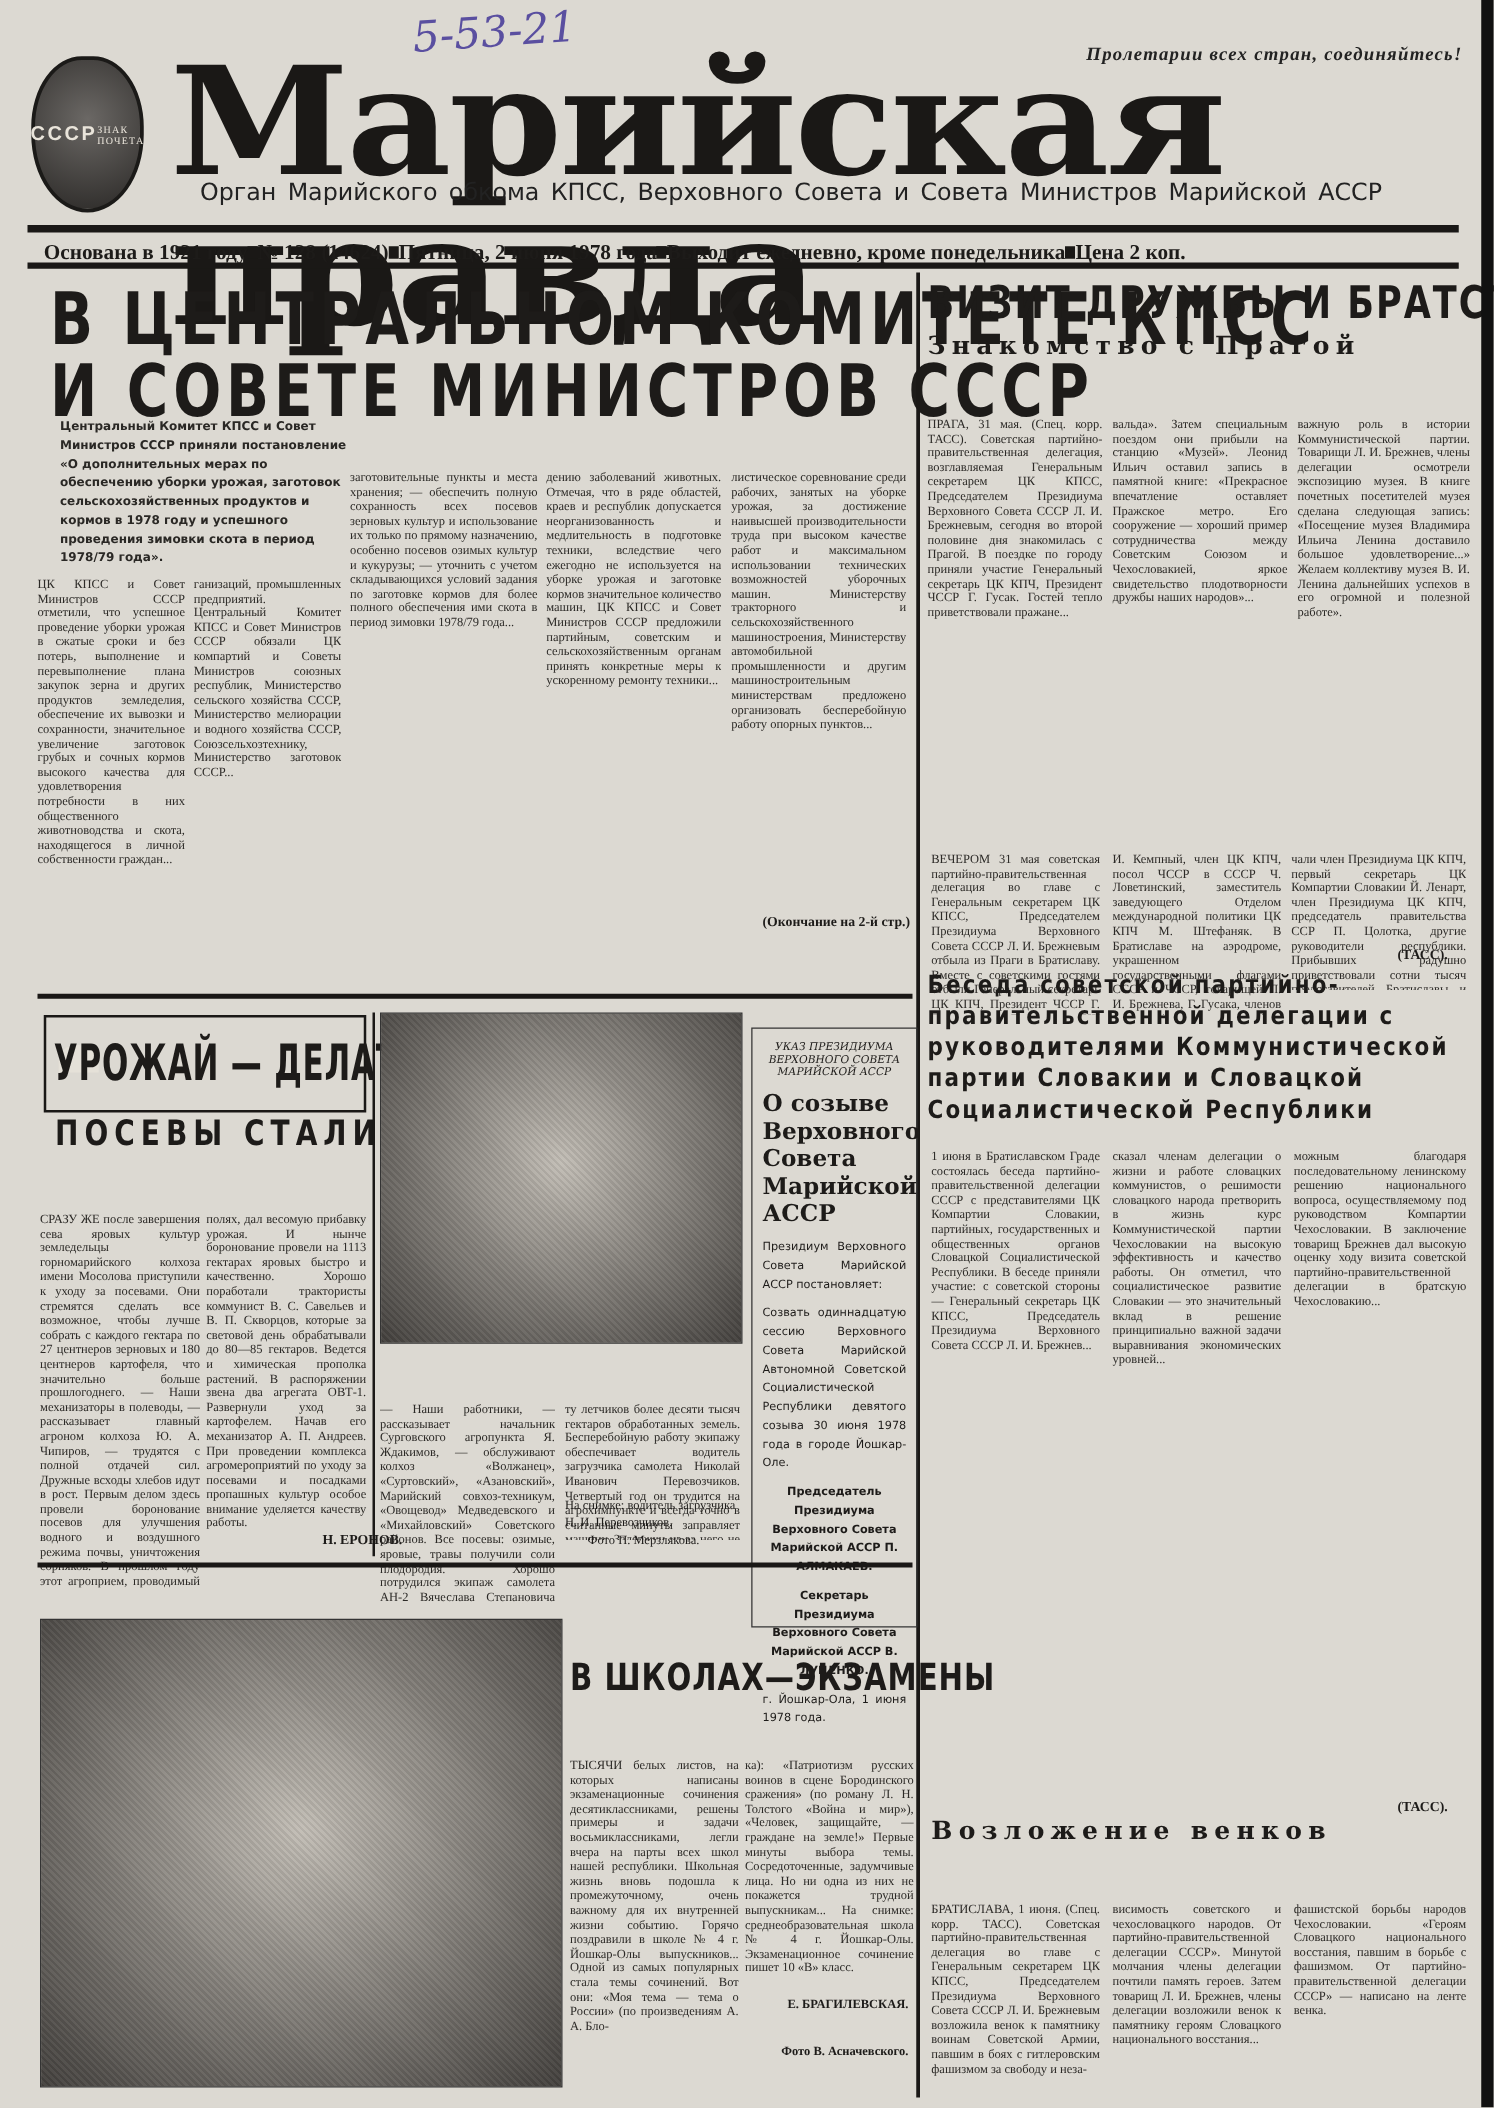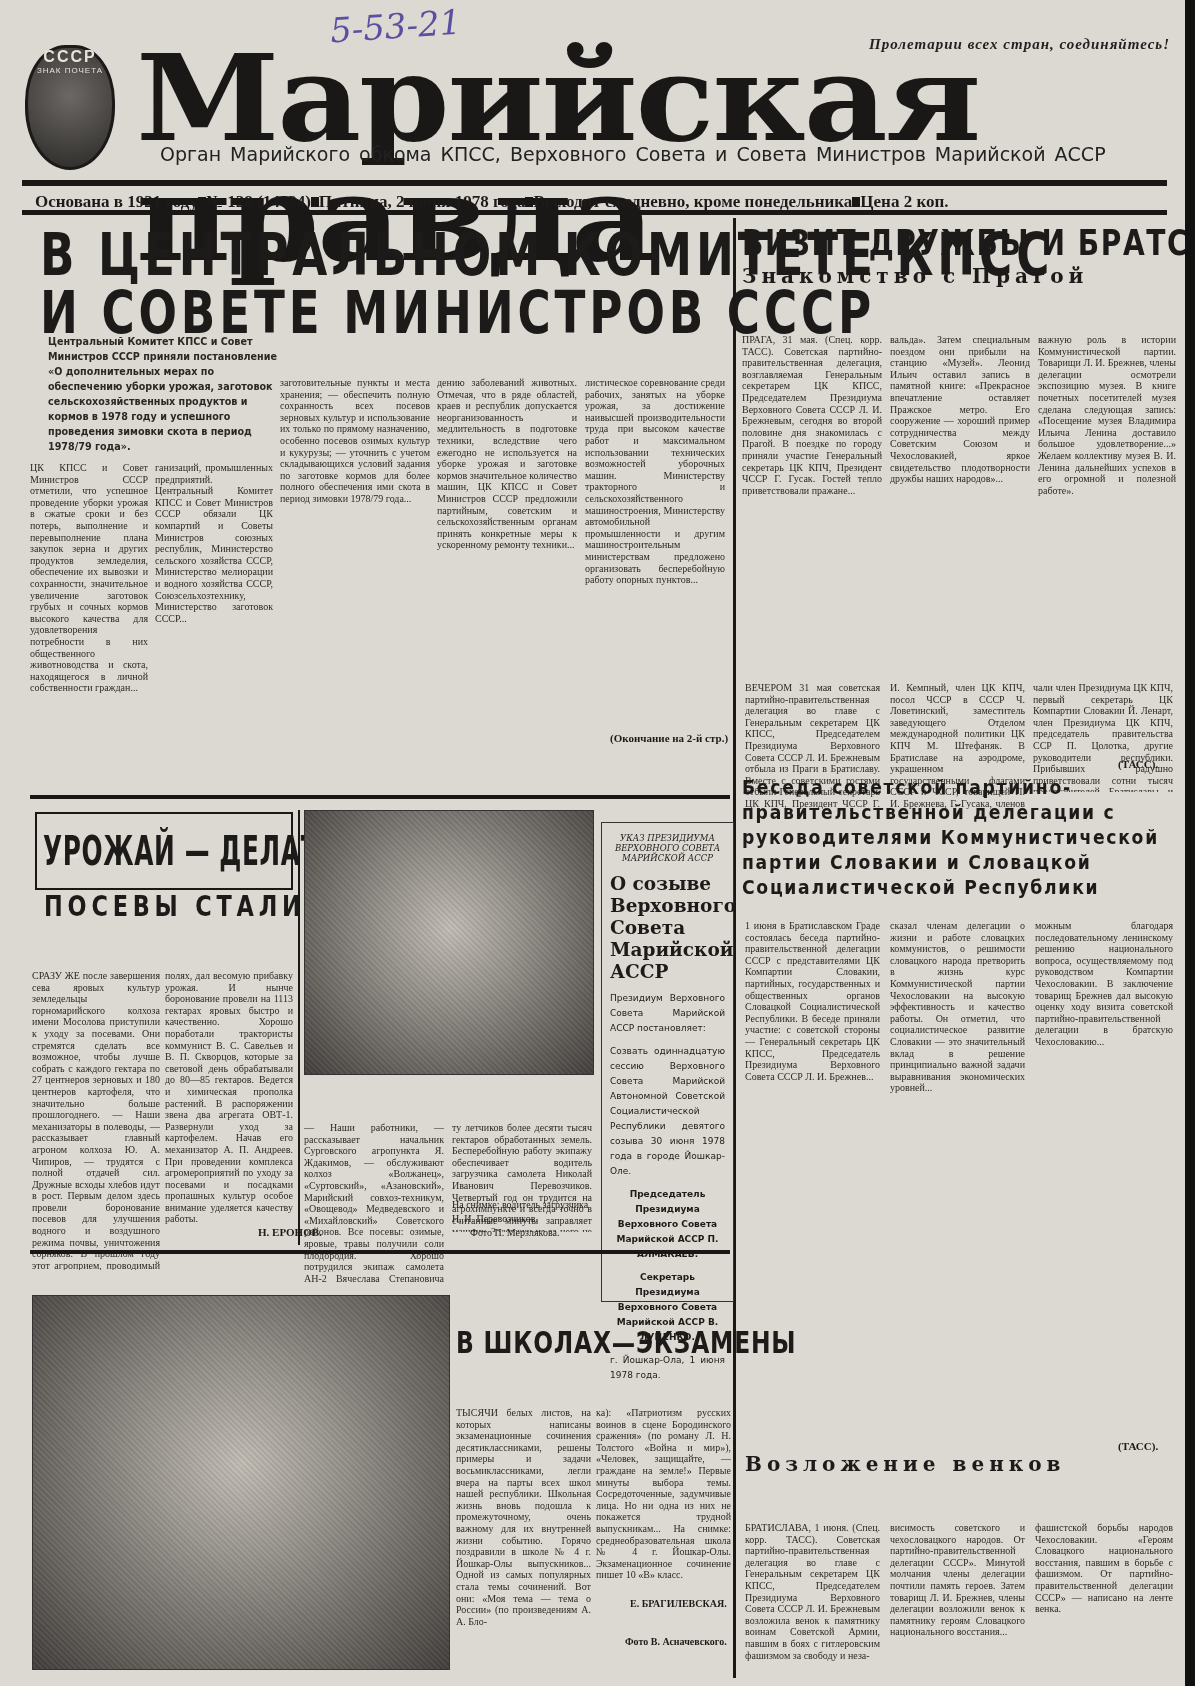--- a/index.html
+++ b/index.html
@@ -1,23 +1,23 @@
 <!DOCTYPE html>
 <html><head>
 <meta charset="utf-8">
 <style>
   * { box-sizing: border-box; margin: 0; padding: 0; }
   body { width: 1195px; height: 1686px; background: #d9d6cf; font-family: "Liberation Serif", serif; color: #1d1b19; position: relative; overflow: hidden; }
   .page { position: absolute; left: 0; top: 0; width: 1195px; height: 1686px; background: #dcd9d2; }
   .page::after { content: ""; position: absolute; right: 0; top: 0; width: 10px; height: 100%; background: #111; }
   .handwriting { position: absolute; left: 330px; top: 6px; font-family: "DejaVu Serif", serif; font-style: italic; font-size: 34px; color: #5a4fa0; transform: rotate(-4deg); }
   .slogan { position: absolute; right: 25px; top: 36px; font-family: "Liberation Serif", serif; font-style: italic; font-weight: bold; font-size: 15px; letter-spacing: 1px; color: #222; }
-  .emblem { position: absolute; left: 25px; top: 45px; width: 90px; height: 125px; border-radius: 45% 45% 50% 50%; background: radial-gradient(circle at 50% 40%, #6b6865, #2a2826); border: 3px solid #1b1a18; display: flex; flex-direction: column; align-items: center; color: #e9e4da; }
+  .emblem { position: absolute; left: 25px; top: 45px; width: 90px; height: 125px; border-radius: 45% 45% 50% 50%; background: radial-gradient(circle at 50% 40%, #6b6865, #2a2826); border: 3px solid #1b1a18; display: flex; align-items: center; justify-content: center; color: #e9e4da; }
   .emblem .cccp { font-family: "Liberation Sans", sans-serif; font-weight: bold; font-size: 16px; letter-spacing: 2px; }
-  .emblem .badge { font-family: Liberation Sans, sans-serif; font-size: 8px; letter-spacing: 1px; }
+  .emblem .badge { font-family: Liberation Serif, serif; font-size: 8px; letter-spacing: 1px; }
   .title { position: absolute; left: 136px; top: 38px; font-family: "DejaVu Serif", serif; font-weight: bold; font-size: 120px; line-height: 1; letter-spacing: -2px; color: #1a1816; transform: scaleX(1.08); transform-origin: left top; }
   .subtitle { position: absolute; left: 160px; top: 143px; font-family: "DejaVu Sans", sans-serif; font-size: 19px; color: #222; word-spacing: 3px; }
   .rule-thick { position: absolute; left: 22px; right: 28px; height: 6px; background: #1a1816; }
   .infobar { position: absolute; left: 35px; right: 40px; top: 192px; display: flex; justify-content: flex-start; align-items: center; font-family: "Liberation Serif", serif; font-weight: bold; font-size: 17px; }
   .infobar .sq { width: 8px; height: 10px; background: #1a1816; display: inline-block; }
   .h-main { position: absolute; left: 40px; top: 226px; font-family: "DejaVu Sans", sans-serif; font-weight: bold; font-size: 58px; line-height: 58px; letter-spacing: 5px; transform: scaleX(0.78); transform-origin: left top; color: #1d1b19; white-space: nowrap; }
   .col-text { font-family: "Liberation Serif", serif; font-size: 10px; line-height: 11.6px; color: #2c2a27; text-align: justify; overflow: hidden; margin-top: 42px; }
   .lede { position: absolute; left: 48px; top: 334px; width: 232px; font-family: "DejaVu Sans", sans-serif; font-weight: bold; font-size: 9.6px; line-height: 15px; color: #2a2825; }
   .vrule { position: absolute; width: 3px; background: #1a1816; }
   .h-visit { position: absolute; left: 742px; top: 222px; font-family: "DejaVu Sans", sans-serif; font-weight: bold; font-size: 36px; letter-spacing: 2px; transform: scaleX(0.78); transform-origin: left top; white-space: nowrap; }

